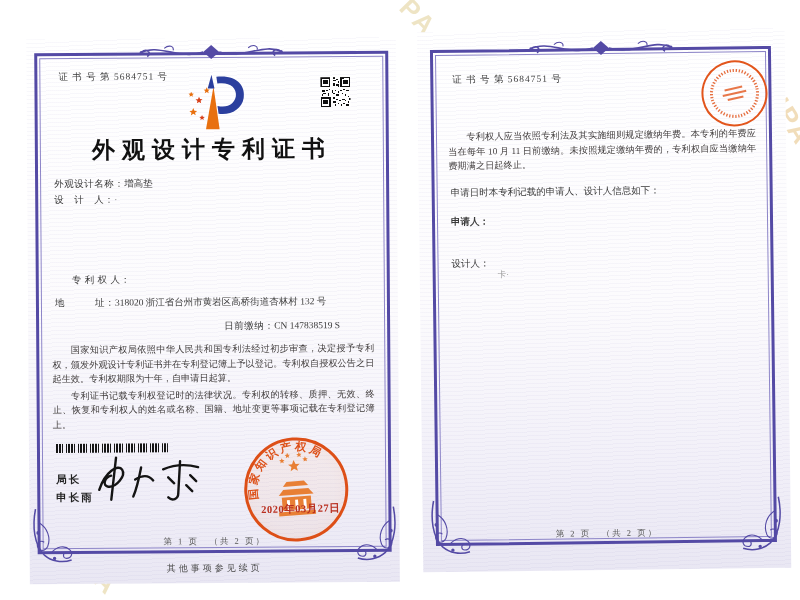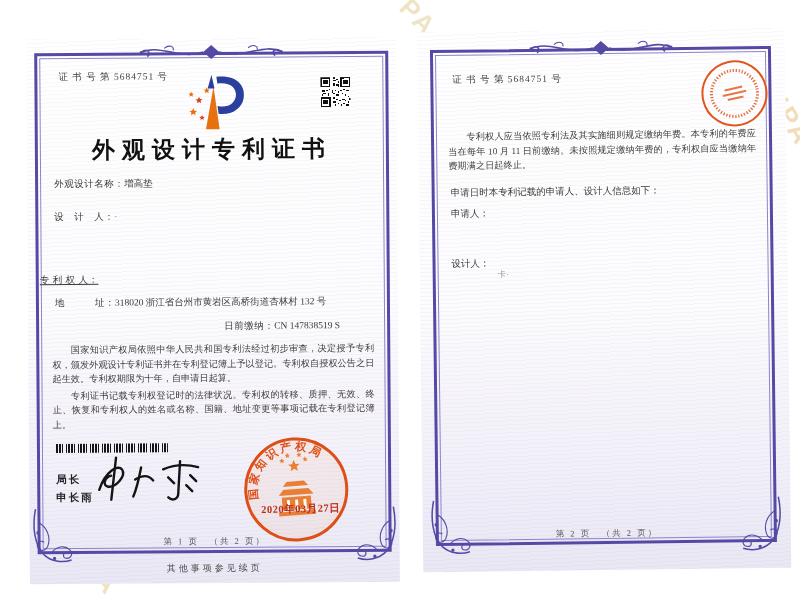--- a/index.html
+++ b/index.html
@@ -122,24 +122,24 @@
           <rect x="2" y="16" width="3" height="3" fill="#111"></rect>
         <path fill="#111" d="M9,0h1v1h-1z M11,1h1v1h-1z M9,2h2v1h-2z M12,3h1v1h-1z M9,4h1v2h-1z M11,5h2v1h-2z M12,6h1v1h-1z M1,9h2v1h-2z M4,9h1v1h-1z M6,8h1v1h-1z M2,11h2v1h-2z M5,11h1v2h-1z M1,12h1v1h-1z M8,9h1v2h-1z M10,9h1v1h-1z M12,10h1v1h-1z M9,11h1v1h-1z M11,12h2v1h-2z M14,9h1v1h-1z M16,8h1v1h-1z M18,9h2v1h-2z M15,11h1v1h-1z M17,12h1v1h-1z M19,13h1v1h-1z M9,14h1v1h-1z M11,15h1v1h-1z M13,16h1v1h-1z M9,17h2v1h-2z M12,18h1v1h-1z M10,19h1v1h-1z M15,15h2v1h-2z M17,16h1v1h-1z M19,17h1v1h-1z M16,18h1v1h-1z M14,19h1v1h-1z M18,19h2v1h-2z M20,15h1v1h-1z"></path>
       </svg>
     </div>
 
     <div class="title" style="top:96px;">外观设计专利证书</div>
 
     <div class="frow" style="left:27px;top:139px;">
       <span class="lab">外观设计名称：</span><span>增高垫</span>
     </div>
-    <div class="frow" style="left:27px;top:172px;">
+    <div class="frow" style="left:27px;top:155px;">
       <span class="lab">设　计　人：</span><span style="color:#8a8a8a;">·</span>
     </div>
-    <div class="frow" style="left:12px;top:235px;text-decoration:underline;">
+    <div class="frow" style="left:44px;top:235px;">
       <span class="lab">专 利 权 人：</span><span></span>
     </div>
     <div class="frow" style="left:27px;top:258px;">
       <span class="lab">地　　　址：</span><span>318020 浙江省台州市黄岩区高桥街道杏林村 132 号</span>
     </div>
     <div class="frow" style="left:196px;top:282px;">
       <span class="lab">日前缴纳：</span><span>CN 147838519 S</span>
     </div>
 
     <div class="para" style="left:24px;top:304px;width:322px;">
@@ -245,20 +245,20 @@
           <rect x="23" y="35" width="16" height="2"></rect>
         </g>
       </svg>
     </div>
 
     <div class="para" style="left:30px;top:98px;width:308px;">
       <p>专利权人应当依照专利法及其实施细则规定缴纳年费。本专利的年费应当在每年 10 月 11 日前缴纳。未按照规定缴纳年费的，专利权自应当缴纳年费期满之日起终止。</p>
     </div>
 
     <div class="frow" style="left:32px;top:155px;">申请日时本专利记载的申请人、设计人信息如下：</div>
-    <div class="frow" style="left:32px;top:176px;">申请人：</div>
+    <div class="frow" style="left:32px;top:184px;font-weight:bold;">申请人：</div>
     <div class="frow" style="left:32px;top:226px;">设计人：</div>
     <div class="frow" style="left:78px;top:238px;color:#9a9a9a;font-size:8.5px;">卡·</div>
 
     <div class="pgfoot" style="top:498px;">第 2 页　（共 2 页）</div>
   </div>
 
 </div>
 
 </body></html>

